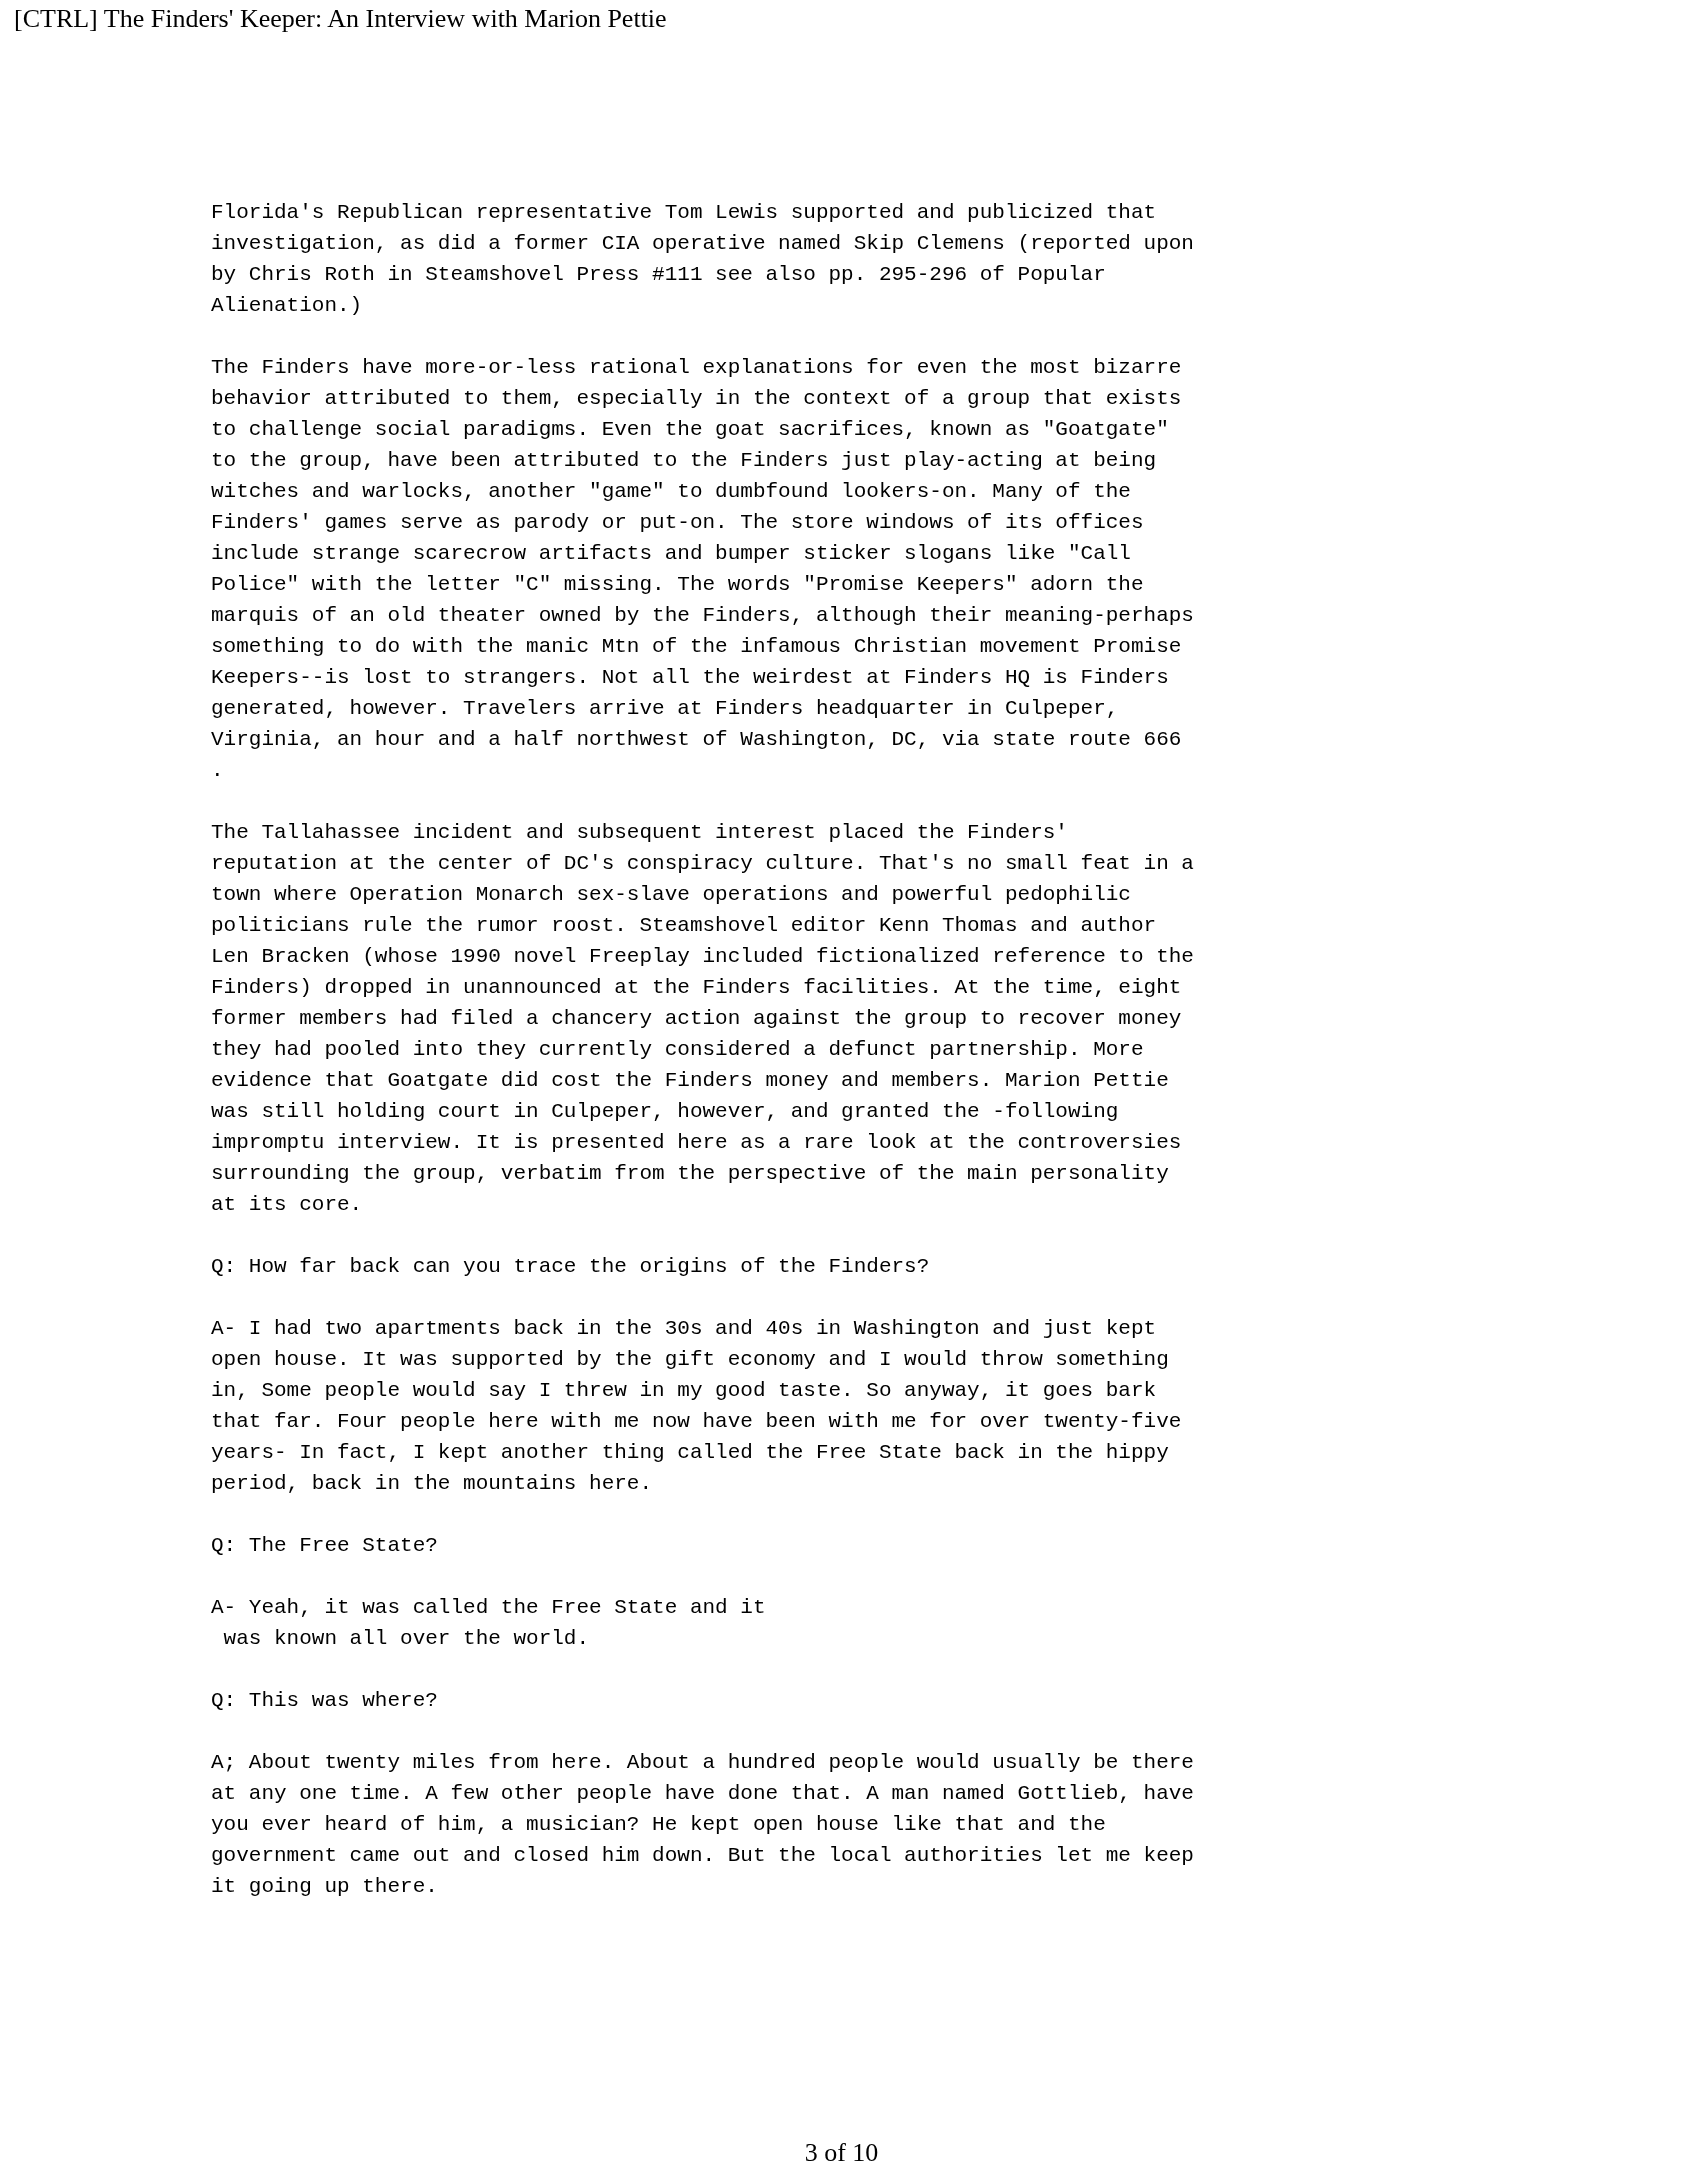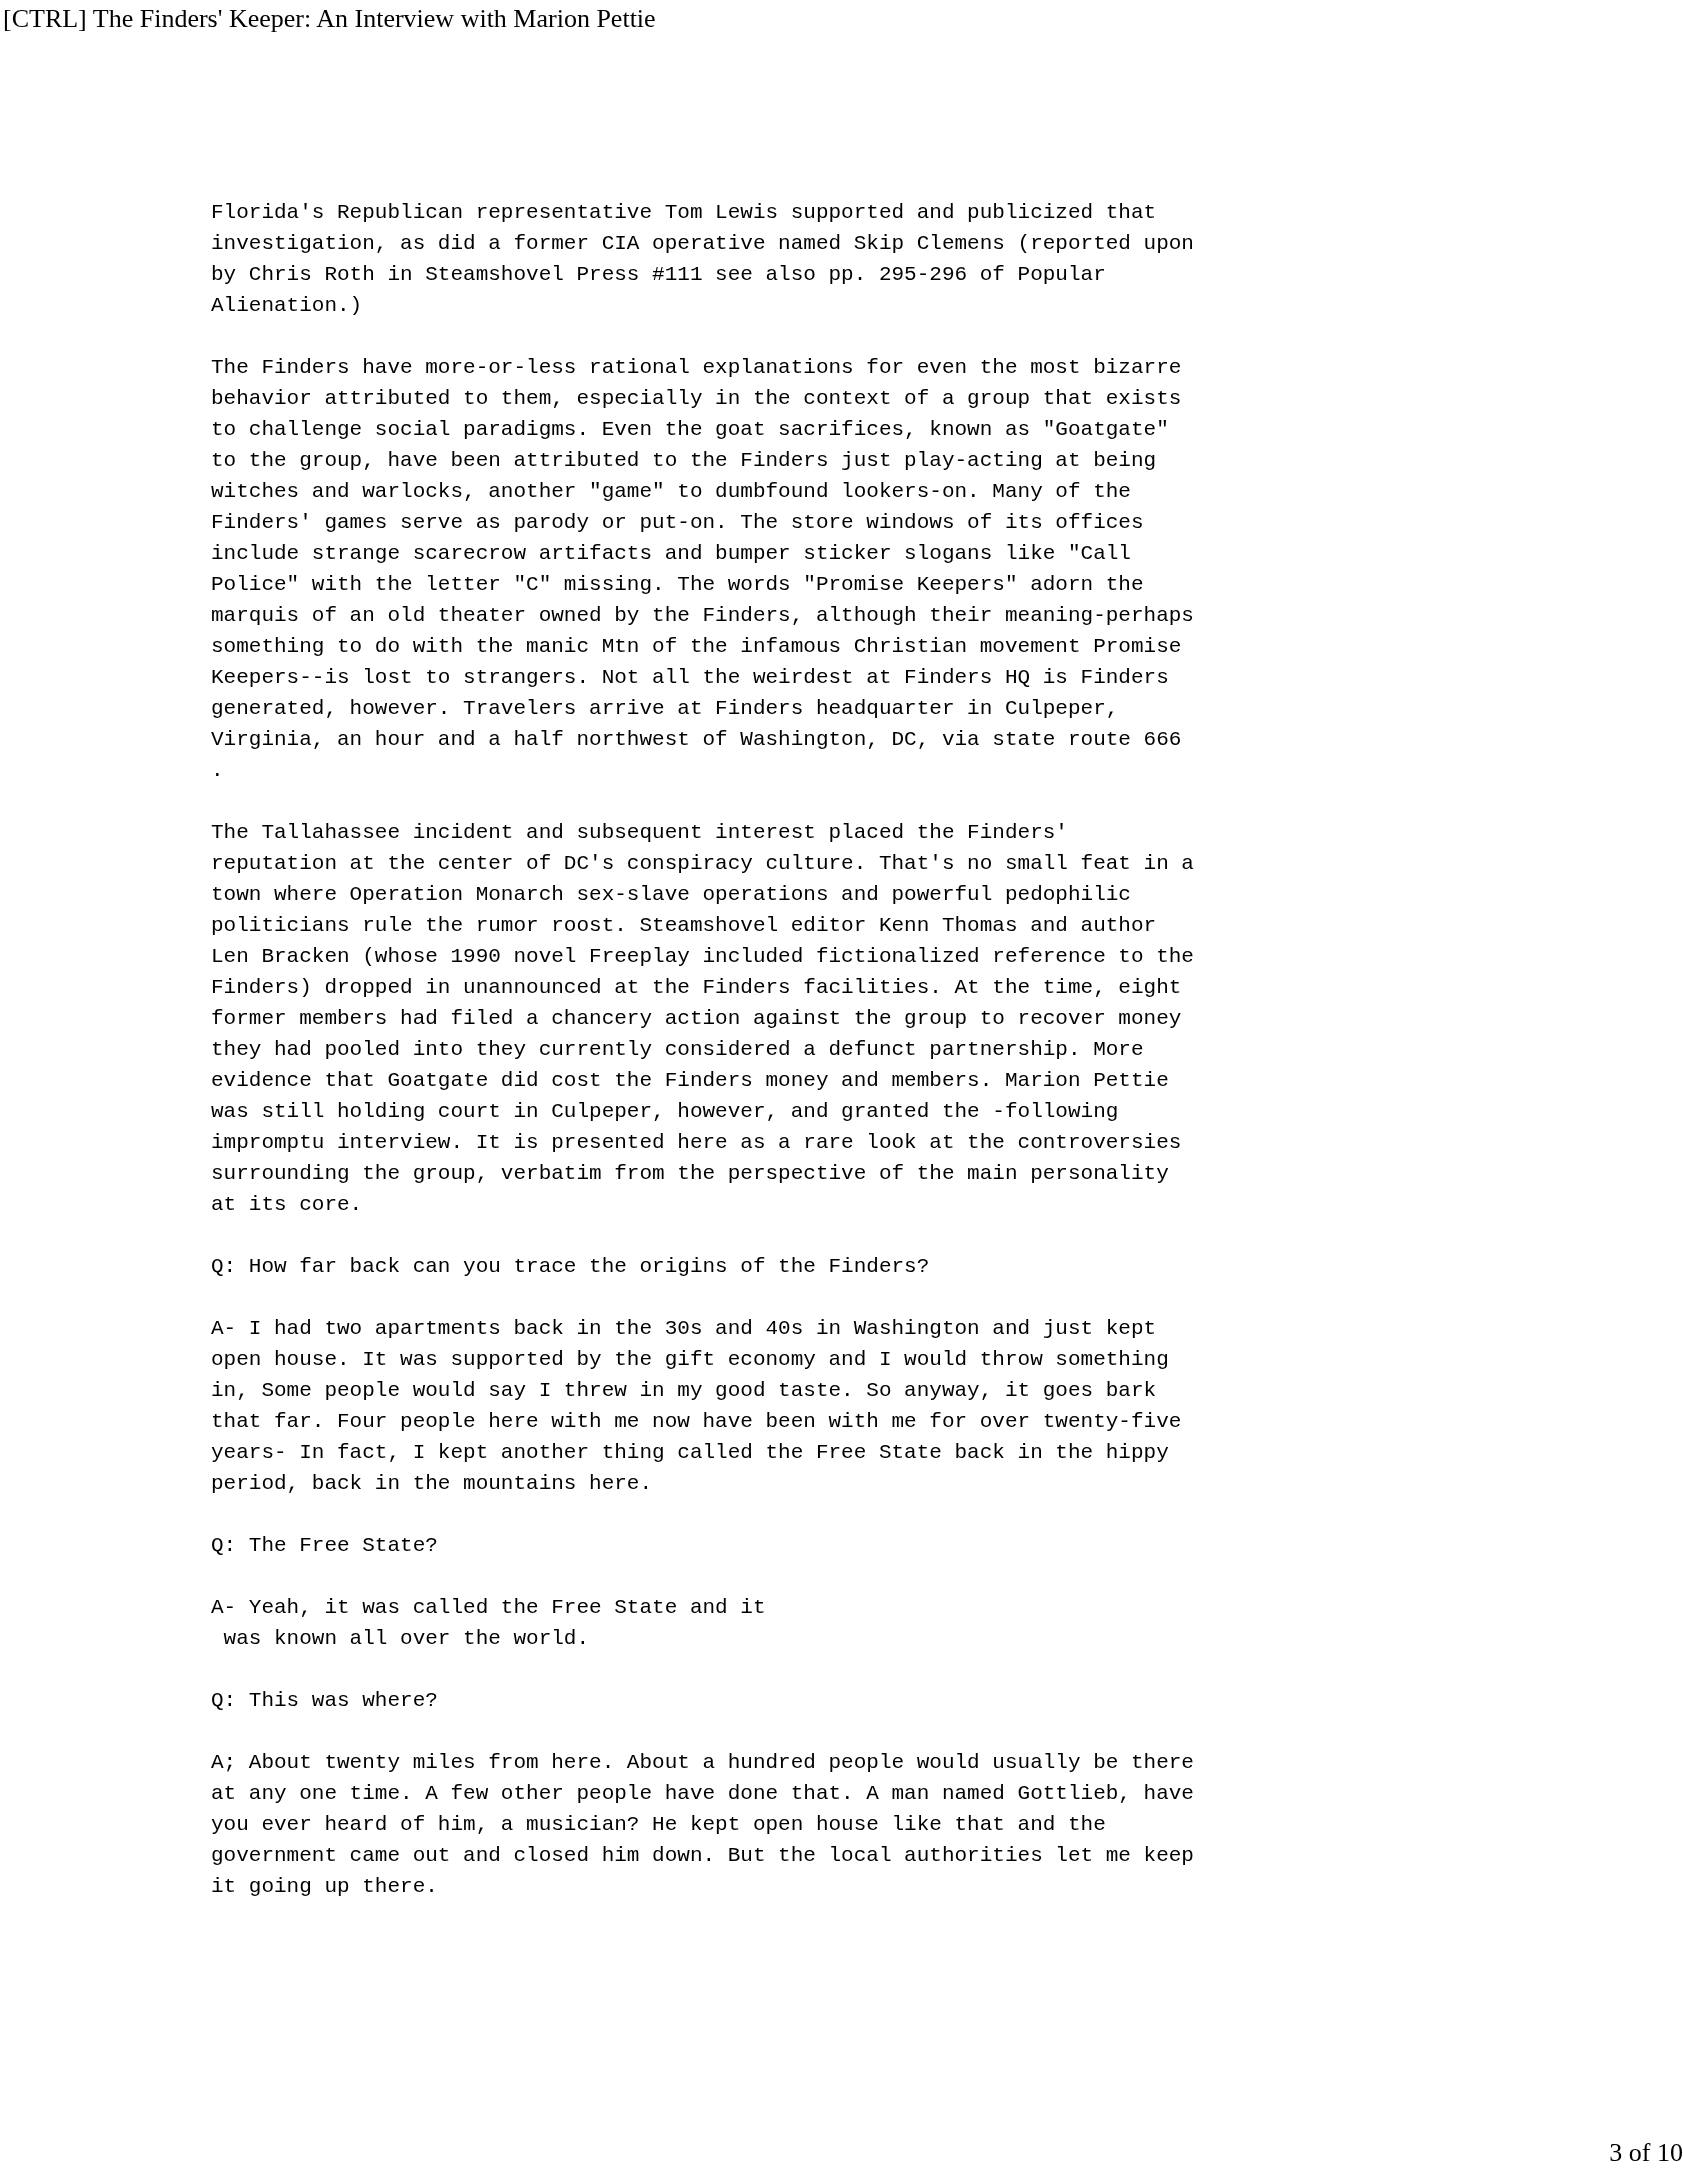--- a/index.html
+++ b/index.html
@@ -8,21 +8,21 @@
     height: 2178px;
     background: #ffffff;
     position: relative;
     font-family: "Liberation Serif", serif;
     color: #000000;
     overflow: hidden;
   }
   .doc-header {
     position: absolute;
     top: 4px;
-    left: 3px;
+    left: 14px;
     font-family: "Liberation Serif", "DejaVu Serif", serif;
     font-size: 26px;
     line-height: 30px;
     color: #000000;
     white-space: nowrap;
   }
   .doc-body {
     position: absolute;
     top: 197px;
     left: 211px;
@@ -32,21 +32,21 @@
     line-height: 31px;
     color: #000000;
     white-space: pre;
     letter-spacing: 0;
   }
   .doc-footer {
     position: absolute;
     top: 2138px;
     left: 0;
     width: 1683px;
-    text-align: right;
+    text-align: center;
     font-family: "Liberation Serif", "DejaVu Serif", serif;
     font-size: 26px;
     line-height: 30px;
     color: #000000;
   }
 </style>
 </head>
 <body>
 
 <div class="doc-header">[CTRL] The Finders' Keeper: An Interview with Marion Pettie</div>

